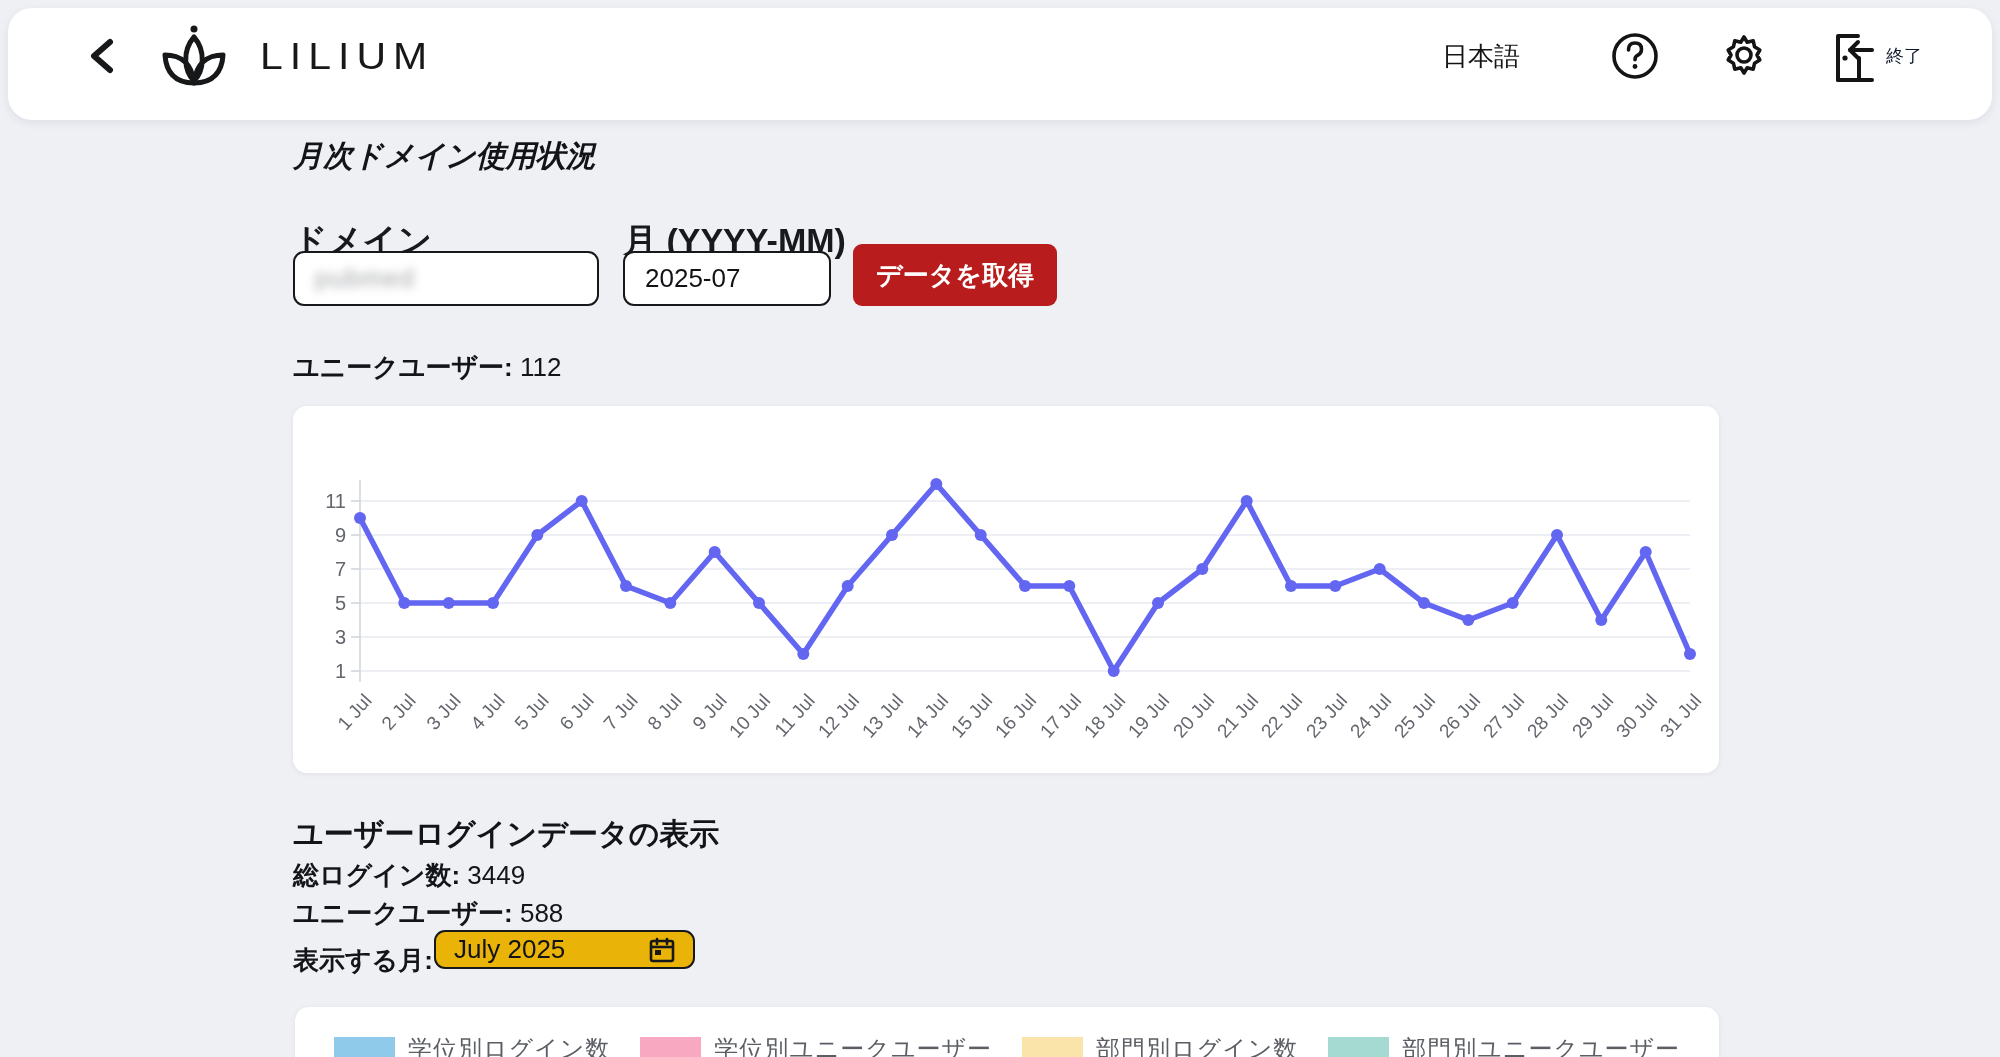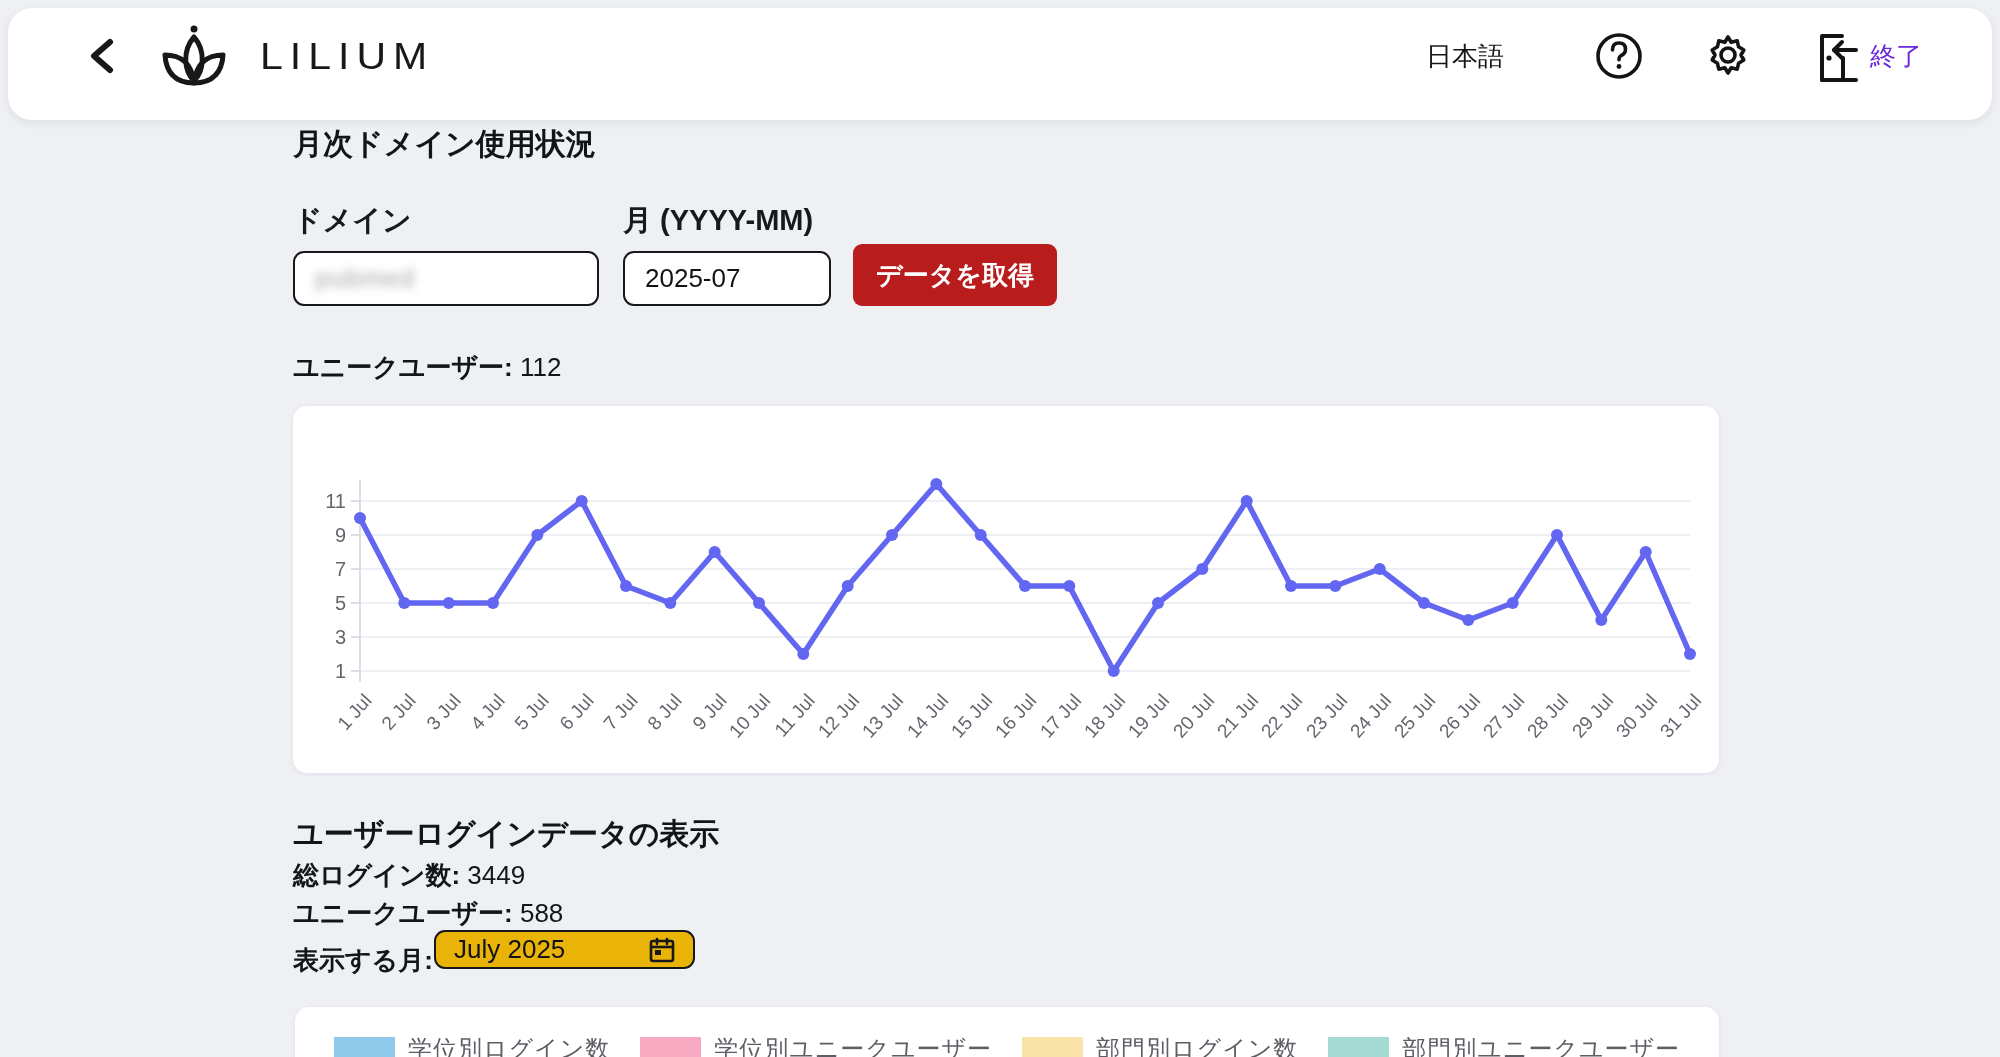--- a/index.html
+++ b/index.html
@@ -20,25 +20,25 @@
     padding:0 70px 16px 78px;
   }
   .brand-row { display:flex; align-items:center; gap:26px; }
   .wordmark {
     font-size:41px; font-weight:500; letter-spacing:7px; color:#17181a;
     transform:scaleY(0.92); margin-left:6px; user-select:none;
   }
   .hdr-right { display:flex; align-items:center; gap:58px; }
   .lang-label { font-size:26px; color:#141414; margin-right:32px; }
   .icon-btn { display:flex; align-items:center; gap:8px; cursor:pointer; }
-  .exit-label { font-size:26px; color:#6d28d9; }
+  .exit-label { font-size:18px; color:#0f172a; }
 
   
   .section-title { position:absolute; left:293px; font-size:30px; font-weight:700; color:#121418; }
-  .field-label { position:absolute; top:201px; font-size:29px; font-weight:600; color:#17191d; }
+  .field-label { position:absolute; top:218px; font-size:34px; font-weight:600; color:#17191d; }
 
   .input-box {
     position:absolute; top:251px; height:55px; background:#fff;
     border:2.5px solid #17181a; border-radius:11px;
     display:flex; align-items:center; padding:8px 20px; font-size:26px;
   }
   .blurred-val { filter:blur(5px); opacity:.55; color:#55585e; letter-spacing:1px; }
 
   .btn-primary {
     position:absolute; left:853px; top:244px; width:204px; height:62px;
@@ -144,21 +144,21 @@
             <path d="M31 30 L31 52 M10 52 L44 52" stroke-width="4"></path>
           </g>
           <circle cx="17" cy="30" r="2.6" fill="#141414"></circle>
         </svg>
       </span>
       <span class="exit-label">終了</span>
     </span>
   </div>
 </div>
 
-<h2 class="section-title" style="top:124px;">月次ドメイン使用状況</h2>
+<h2 class="section-title" style="top:136px;font-style:italic;">月次ドメイン使用状況</h2>
 
 <label class="field-label" style="left:293px;">ドメイン</label>
 <label class="field-label" style="left:623px;">月 (YYYY-MM)</label>
 
 <div class="input-box" style="left:293px; width:306px;">
   <span class="blurred-val">pubmed</span>
 </div>
 <div class="input-box" style="left:623px; width:208px;">
   <span>2025-07</span>
 </div>

